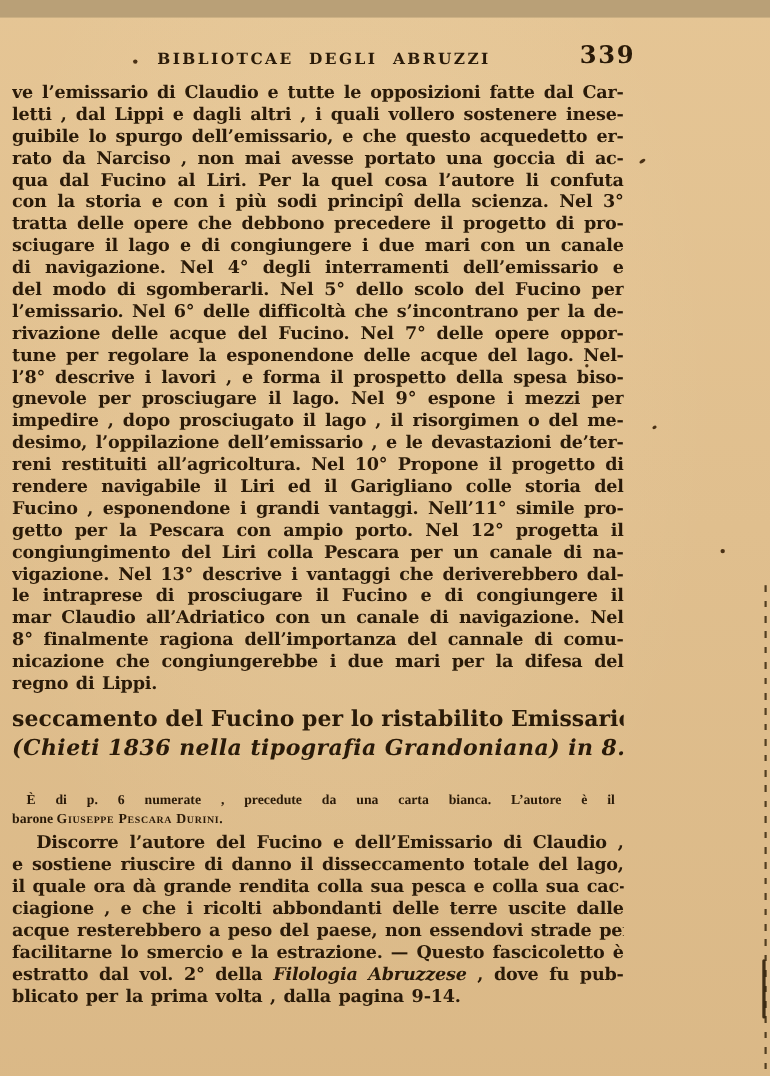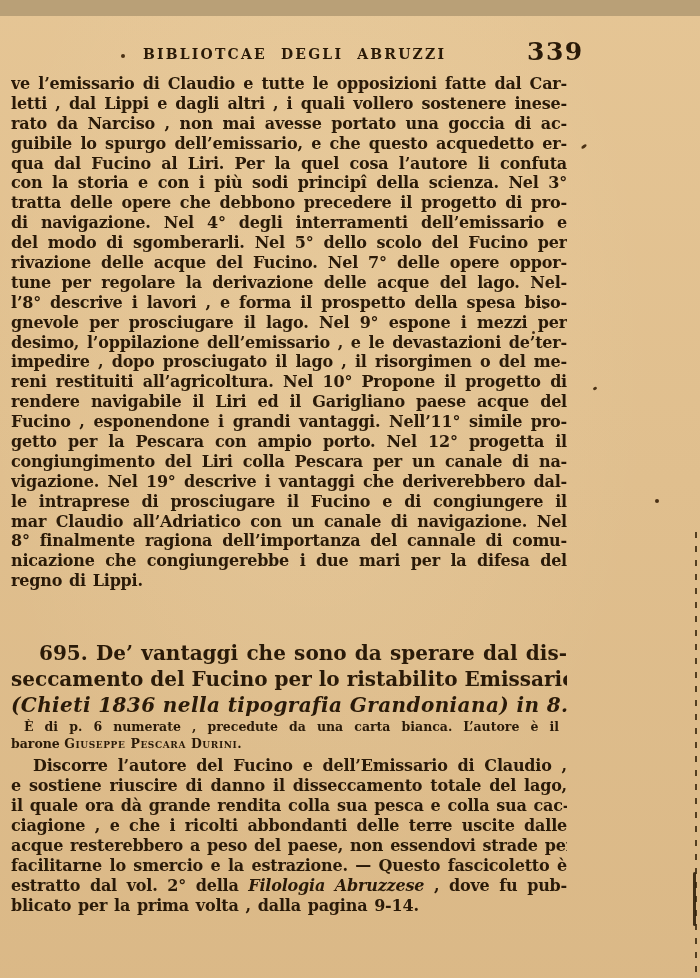--- a/index.html
+++ b/index.html
@@ -20,21 +20,21 @@
     color:var(--ink);
   }
   
   .running-title{
     position:absolute;left:143px;top:30px;
     font-size:14px;font-weight:bold;
     letter-spacing:2.2px;word-spacing:7px;
   }
   .page-number{
     position:absolute;left:527px;top:21px;
-    font-size:25px;font-weight:bold;letter-spacing:1.5px;
+    font-size:22px;font-weight:bold;letter-spacing:1.5px;
   }
   .hdot{position:absolute;left:121px;top:38px;width:4px;height:4px;border-radius:50%;background:var(--ink-soft);}
   
   .textblock{position:absolute;left:11px;width:556px;}
   .para1{top:58px;}
   .para2{top:740px;}
   .tline{
     font-size:16px;font-weight:bold;
     letter-spacing:-0.2px;word-spacing:1.5px;
     height:19.9px;line-height:19.9px;
@@ -54,21 +54,21 @@
     text-align:justify;text-align-last:justify;
     overflow:hidden;white-space:nowrap;
   }
   .eline.indent1{text-indent:28px;}
   .eline.it{letter-spacing:.4px;}
   
   .note{position:absolute;left:11px;top:703px;width:548px;}
   .nline{
     font-size:12.5px;font-weight:bold;
     height:16.5px;line-height:16.5px;
-    overflow:hidden;white-space:nowrap;
+    overflow:hidden;white-space:nowrap;font-family:Liberation Serif, serif;
   }
   .nline.just{text-align:justify;text-align-last:justify;text-indent:13px;}
   .smallcaps{font-variant:small-caps;letter-spacing:.6px;}
   
   .edge-line{
     position:absolute;left:695px;top:516px;width:2px;height:462px;
     background:repeating-linear-gradient(to bottom, rgba(58,40,14,.85) 0 6px, rgba(58,40,14,0) 6px 14px);
   }
   .edge-line-heavy{
     position:absolute;left:693px;top:856px;width:3px;height:54px;
@@ -87,48 +87,49 @@
 
 <div class="page">
 
   <span class="hdot"></span>
   <div class="running-title">BIBLIOTCAE DEGLI ABRUZZI</div>
   <div class="page-number">339</div>
 
   <div class="textblock para1">
       <div class="tline">ve l’emissario di Claudio e tutte le opposizioni fatte dal Car-</div>
       <div class="tline">letti , dal Lippi e dagli altri , i quali vollero sostenere inese-</div>
+      <div class="tline">guibile lo spurgo dell’emissario, e che questo acquedetto er-</div>
       <div class="tline">rato da Narciso , non mai avesse portato una goccia di ac-</div>
-      <div class="tline">guibile lo spurgo dell’emissario, e che questo acquedetto er-</div>
       <div class="tline">qua dal Fucino al Liri. Per la quel cosa l’autore li confuta</div>
       <div class="tline">con la storia e con i più sodi principî della scienza. Nel 3°</div>
       <div class="tline">tratta delle opere che debbono precedere il progetto di pro-</div>
+      <div class="tline">sciugare il lago e di congiungere i due mari con un canale</div>
       <div class="tline">di navigazione. Nel 4° degli interramenti dell’emissario e</div>
       <div class="tline">del modo di sgomberarli. Nel 5° dello scolo del Fucino per</div>
+      <div class="tline">l’emissario. Nel 6° delle difficoltà che s’incontrano per la de-</div>
       <div class="tline">rivazione delle acque del Fucino. Nel 7° delle opere oppor-</div>
-      <div class="tline">tune per regolare la derivazione delle acque del lago. Nel-</div>
+      <div class="tline">tune per regolare la esponendone delle acque del lago. Nel-</div>
       <div class="tline">l’8° descrive i lavori , e forma il prospetto della spesa biso-</div>
       <div class="tline">gnevole per prosciugare il lago. Nel 9° espone i mezzi per</div>
+      <div class="tline">impedire , dopo prosciugato il lago , il risorgimen o del me-</div>
       <div class="tline">desimo, l’oppilazione dell’emissario , e le devastazioni de’ter-</div>
-      <div class="tline">impedire , dopo prosciugato il lago , il risorgimen o del me-</div>
       <div class="tline">reni restituiti all’agricoltura. Nel 10° Propone il progetto di</div>
-      <div class="tline">rendere navigabile il Liri ed il Garigliano paese acque del</div>
+      <div class="tline">rendere navigabile il Liri ed il Garigliano colle storia del</div>
       <div class="tline">Fucino , esponendone i grandi vantaggi. Nell’11° simile pro-</div>
       <div class="tline">getto per la Pescara con ampio porto. Nel 12° progetta il</div>
       <div class="tline">congiungimento del Liri colla Pescara per un canale di na-</div>
-      <div class="tline">vigazione. Nel 19° descrive i vantaggi che deriverebbero dal-</div>
+      <div class="tline">vigazione. Nel 13° descrive i vantaggi che deriverebbero dal-</div>
       <div class="tline">le intraprese di prosciugare il Fucino e di congiungere il</div>
       <div class="tline">mar Claudio all’Adriatico con un canale di navigazione. Nel</div>
       <div class="tline">8° finalmente ragiona dell’importanza del cannale di comu-</div>
       <div class="tline">nicazione che congiungerebbe i due mari per la difesa del</div>
       <div class="tline">regno di Lippi.</div>
     </div>
 
   <div class="entry">
-    <div class="eline indent1">695. De’ vantaggi che sono da sperare dal dis-</div>
     <div class="eline">seccamento del Fucino per lo ristabilito Emissario—</div>
     <div class="eline it">(Chieti 1836 nella tipografia Grandoniana) in 8.°</div>
   </div>
 
   <div class="note">
     <div class="nline just">È di p. 6 numerate , precedute da una carta bianca. L’autore è il</div>
     <div class="nline"><span>barone </span><span class="smallcaps">Giuseppe Pescara Durini.</span></div>
   </div>
 
   <div class="textblock para2">

